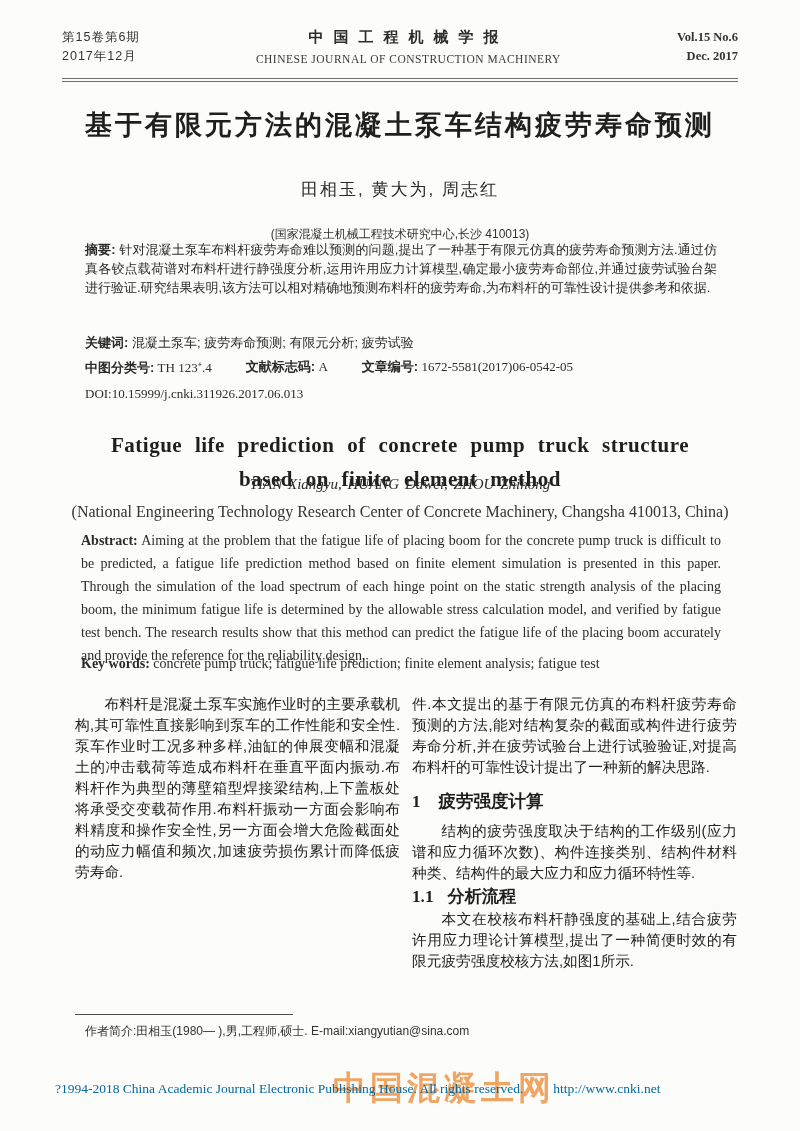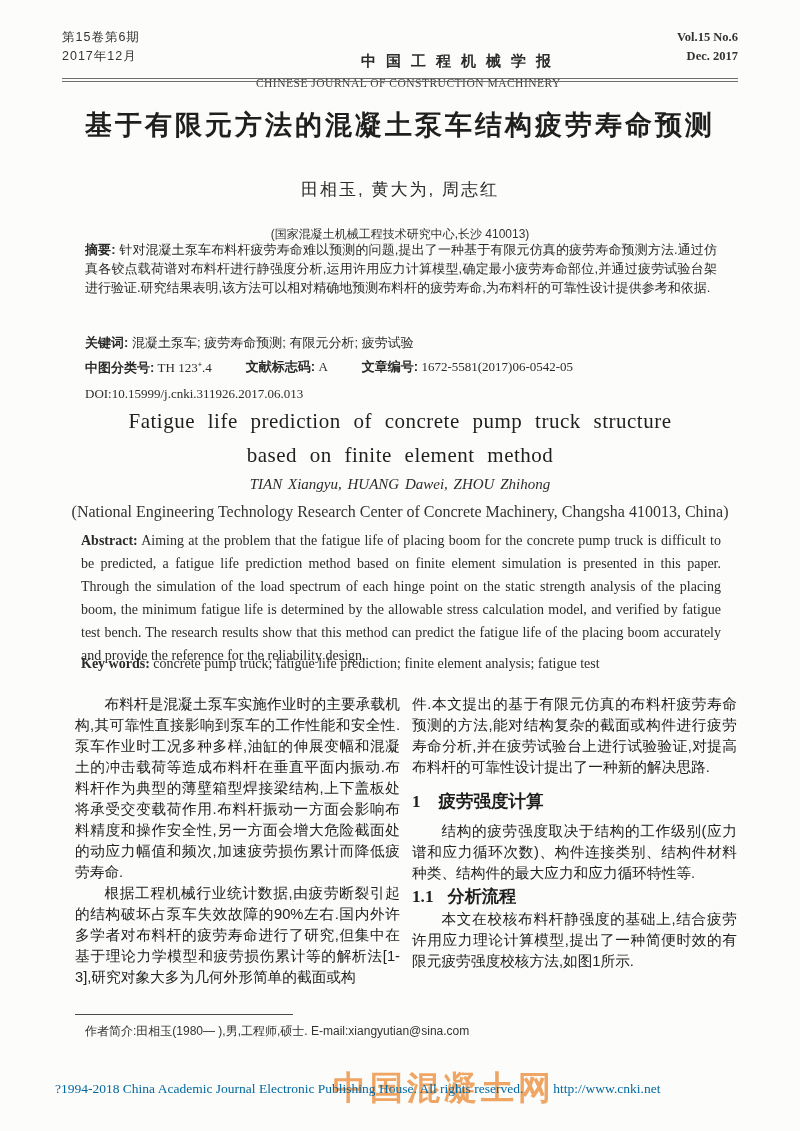--- a/index.html
+++ b/index.html
@@ -12,21 +12,21 @@
     color:#262626;
     font-family:"Liberation Sans", sans-serif;
     overflow:hidden;
   }
   
   .jheader {
     position:absolute; top:28px; left:62px; width:676px;
     display:flex; justify-content:space-between; align-items:flex-start;
   }
   .issue-info { font-size:12.5px; line-height:19px; color:#333; letter-spacing:1px; }
-  .journal-block { text-align:right;margin-top:24px; }
+  .journal-block { text-align:center; }
   .journal-cn { font-size:15px; font-weight:bold; letter-spacing:10px; color:#2c2c2c; }
   .journal-en { font-family:"Liberation Serif", serif; font-size:11.5px; margin-top:6px; color:#3a3a3a; letter-spacing:0.5px; }
   .vol-info { font-family:"Liberation Serif", serif; font-size:12.5px; line-height:19px; text-align:right; color:#333;font-weight:bold; }
   .header-rule {
     position:absolute; top:78px; left:62px; width:676px; height:4px;
     border-top:4px double #6f6f6f;
   }
   
   .title-cn {
     position:absolute; top:107px; left:0; width:100%;
@@ -55,23 +55,23 @@
     font-size:13px; color:#2b2b2b; display:flex; gap:34px;
   }
   .clc-line .lab { font-weight:bold; }
   .clc-line .val { font-family:"Liberation Serif", serif; }
   .doi-line {
     position:absolute; top:386px; left:85px;
     font-family:"Liberation Serif", serif; font-size:13px; color:#2b2b2b;
   }
   
   .title-en {
-    position:absolute; top:404px; left:0; width:100%;
+    position:absolute; top:428px; left:0; width:100%;
     text-align:center; font-family:"Liberation Serif", serif;
-    font-size:21px; font-weight:normal; line-height:34px; color:#1f1f1f;
+    font-size:21px; font-weight:bold; line-height:34px; color:#1f1f1f;
     word-spacing:7px; letter-spacing:0.5px;
   }
   .authors-en {
     position:absolute; top:476px; left:0; width:100%;
     text-align:center; font-family:"Liberation Serif", serif;
     font-style:italic; font-size:15px; color:#2b2b2b; word-spacing:2px;
   }
   .affil-en {
     position:absolute; top:503px; left:0; width:100%;
     text-align:center; font-family:"Liberation Serif", serif; font-size:16px; color:#333;
@@ -158,21 +158,20 @@
   <div class="authors-en">TIAN Xiangyu, HUANG Dawei, ZHOU Zhihong</div>
   <div class="affil-en">(National Engineering Technology Research Center of Concrete Machinery, Changsha 410013, China)</div>
 
   <p class="abstract-en"><span class="lab">Abstract:</span><span> Aiming at the problem that the fatigue life of placing boom for the concrete pump truck is difficult to be predicted, a fatigue life prediction method based on finite element simulation is presented in this paper. Through the simulation of the load spectrum of each hinge point on the static strength analysis of the placing boom, the minimum fatigue life is determined by the allowable stress calculation model, and verified by fatigue test bench. The research results show that this method can predict the fatigue life of the placing boom accurately and provide the reference for the reliability design.</span></p>
 
   <p class="kw-en"><span class="lab">Key words:</span><span> concrete pump truck; fatigue life prediction; finite element analysis; fatigue test</span></p>
 
   <div class="columns">
     <div class="col">
       <p class="ind">布料杆是混凝土泵车实施作业时的主要承载机构,其可靠性直接影响到泵车的工作性能和安全性.泵车作业时工况多种多样,油缸的伸展变幅和混凝土的冲击载荷等造成布料杆在垂直平面内振动.布料杆作为典型的薄壁箱型焊接梁结构,上下盖板处将承受交变载荷作用.布料杆振动一方面会影响布料精度和操作安全性,另一方面会增大危险截面处的动应力幅值和频次,加速疲劳损伤累计而降低疲劳寿命.</p>
-      <p class="ind">根据工程机械行业统计数据,由疲劳断裂引起的结构破坏占泵车失效故障的90%左右.国内外许多学者对布料杆的疲劳寿命进行了研究,但集中在基于理论力学模型和疲劳损伤累计等的解析法[1-3],研究对象大多为几何外形简单的截面或构</p>
     </div>
     <div class="col">
       <p>件.本文提出的基于有限元仿真的布料杆疲劳寿命预测的方法,能对结构复杂的截面或构件进行疲劳寿命分析,并在疲劳试验台上进行试验验证,对提高布料杆的可靠性设计提出了一种新的解决思路.</p>
       <h2 class="sec-h1"><span class="no">1</span><span>疲劳强度计算</span></h2>
       <p class="ind">结构的疲劳强度取决于结构的工作级别(应力谱和应力循环次数)、构件连接类别、结构件材料种类、结构件的最大应力和应力循环特性等.</p>
       <h3 class="sec-h2"><span class="no">1.1</span><span>分析流程</span></h3>
       <p class="ind">本文在校核布料杆静强度的基础上,结合疲劳许用应力理论计算模型,提出了一种简便时效的有限元疲劳强度校核方法,如图1所示.</p>
     </div>
   </div>
 

